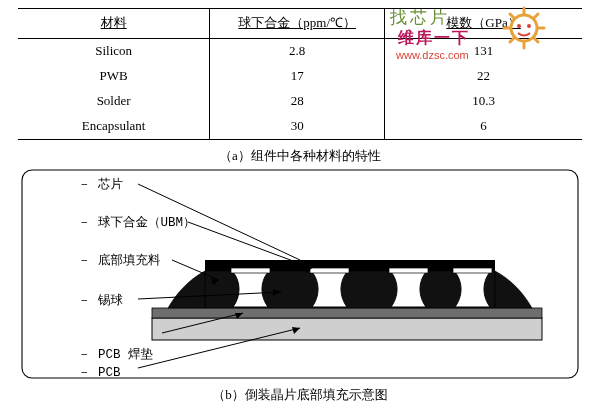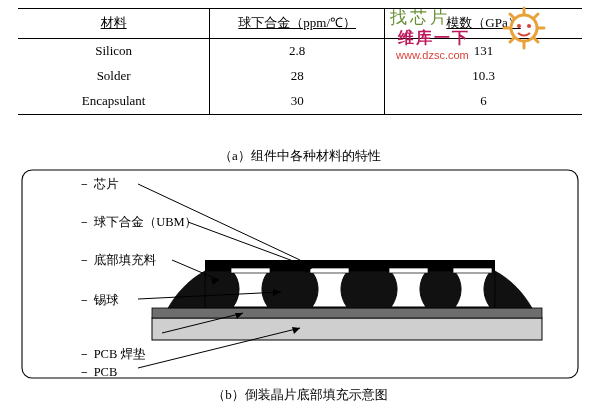--- a/index.html
+++ b/index.html
@@ -62,20 +62,21 @@
   #caption-a { top: 147px; left: 0; }
   #caption-b { top: 386px; left: 0; }
 
   
   .figure {
     position: absolute;
     left: 0;
     top: 168px;
     width: 484px;
     height: 215px;
+    font-family: Liberation Mono, monospace;
   }
   .fig-label {
     position: absolute;
     font-size: 12.5px;
     white-space: nowrap;
   }
   .fig-svg {
     position: absolute;
     left: 0;
     top: 0;
@@ -137,20 +138,25 @@
     <tbody>
       <tr class="head topline">
         <td class="c1">材料</td>
         <td class="c2">球下合金（ppm/℃）</td>
         <td class="c3">模数（GPa）</td>
       </tr>
       <tr>
         <td class="c1">Silicon</td>
         <td class="c2">2.8</td>
         <td class="c3">131</td>
+      </tr>
+      <tr>
+        <td class="c1">PWB</td>
+        <td class="c2">17</td>
+        <td class="c3">22</td>
       </tr>
       <tr>
         <td class="c1">Solder</td>
         <td class="c2">28</td>
         <td class="c3">10.3</td>
       </tr>
       <tr>
         <td class="c1">Encapsulant</td>
         <td class="c2">30</td>
         <td class="c3">6</td>

